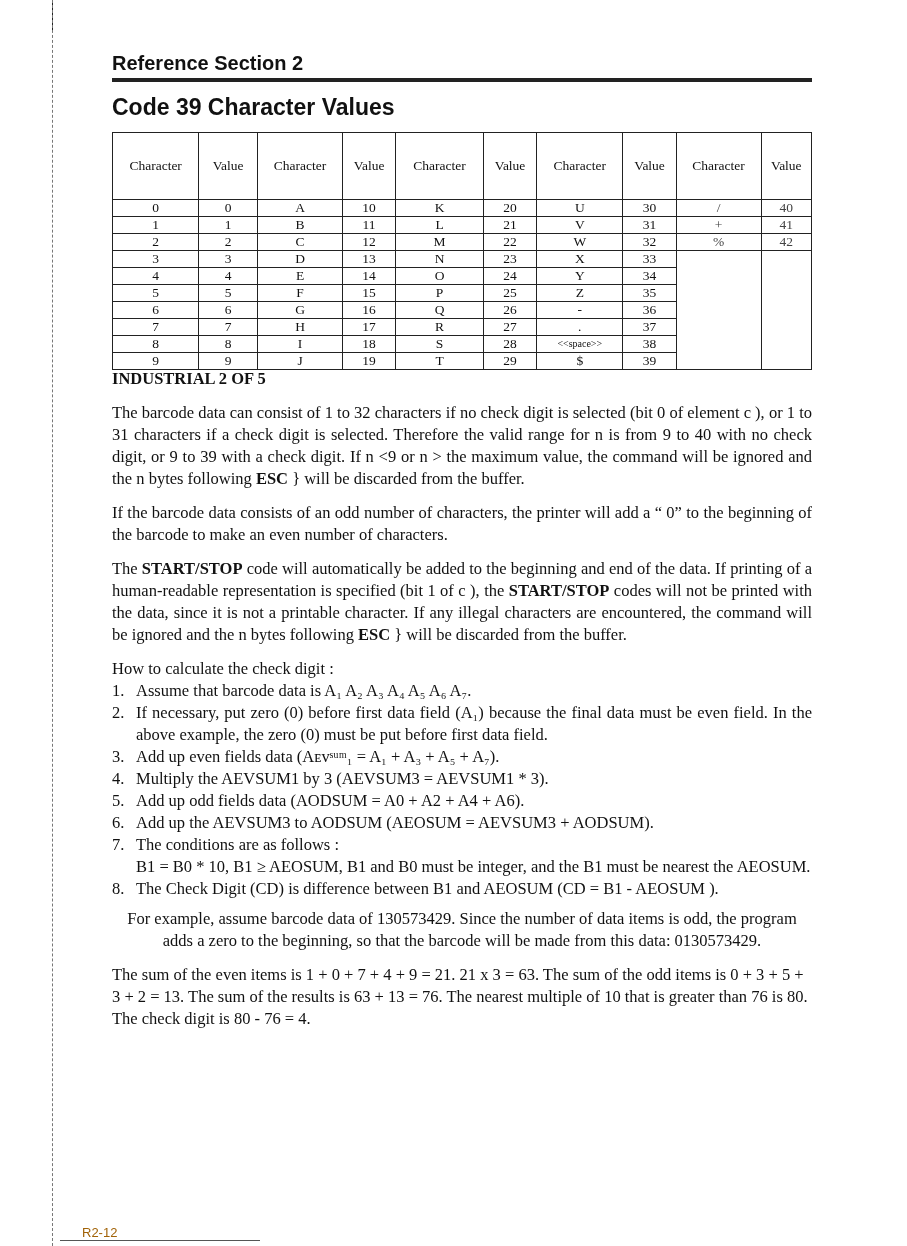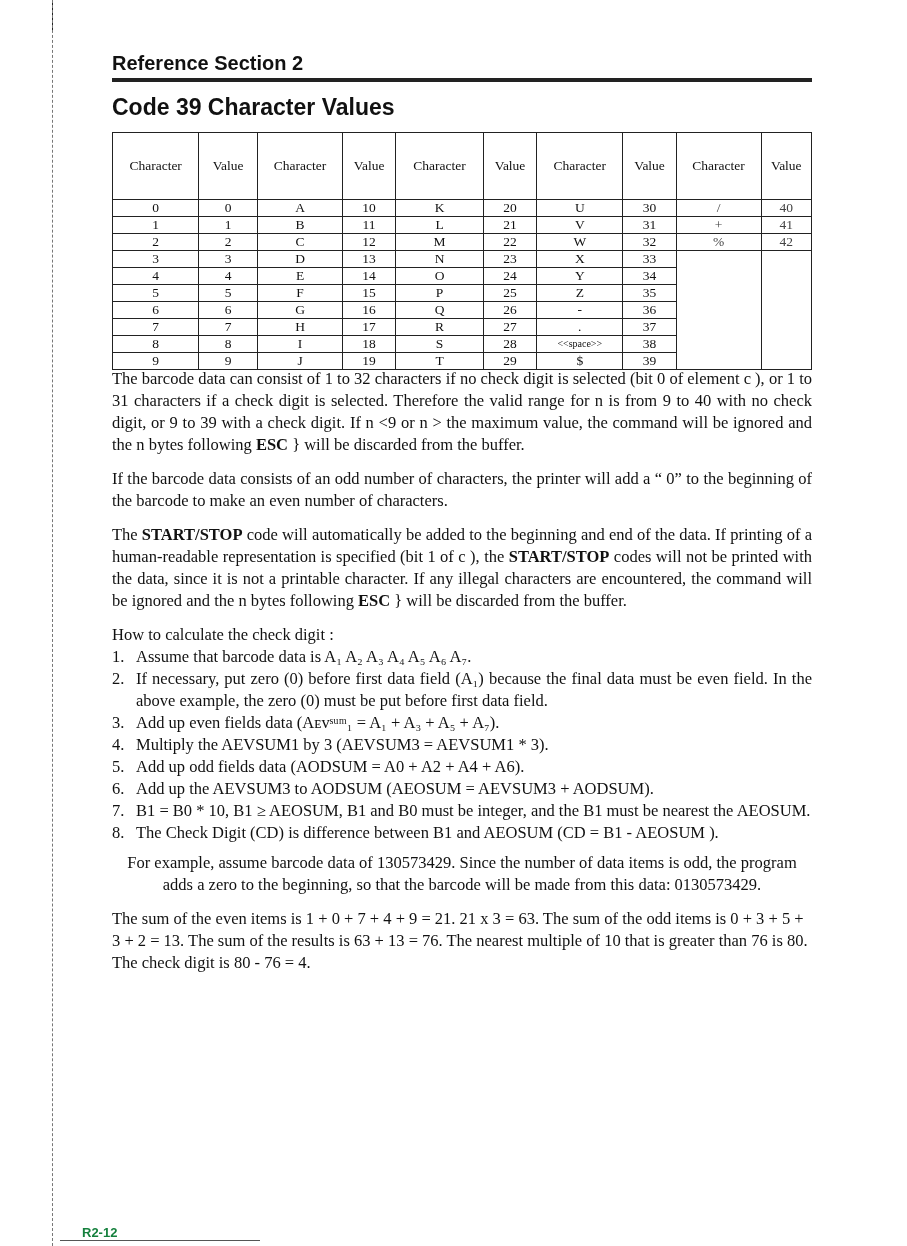--- a/index.html
+++ b/index.html
@@ -17,21 +17,21 @@
   table.code39 .c1 { width: 88px; } .c2 { width: 58px; } .c3 { width: 86px; } .c4 { width: 50px; }
   table.code39 .c5 { width: 90px; } .c6 { width: 50px; } .c7 { width: 88px; } .c8 { width: 50px; }
   table.code39 .c9 { width: 86px; } .c10 { width: 46px; }
   table.code39 td.gray { color: #444; }
   .body-text { position: absolute; left: 0; top: 318px; width: 700px; font-family: "Liberation Serif", serif; font-size: 16.5px; line-height: 22px; text-align: justify; }
   .body-text p { margin: 0 0 12px 0; }
   .h-ind { font-weight: bold; margin: 0; }
   .steps { margin: 0; padding: 0; list-style: none; }
   .steps li { position: relative; padding-left: 24px; margin: 0; }
   .steps li .num { position: absolute; left: 0; top: 0; }
-  .footer { position: absolute; left: 82px; top: 1225px; font-family: "Liberation Sans", sans-serif; font-size: 13px; color: #15803d; font-weight: bold; }
+  .footer { position: absolute; left: 82px; top: 1225px; font-family: "Liberation Sans", sans-serif; font-size: 13px; color: #a16207; }
   .foot-line { position: absolute; left: 60px; top: 1240px; width: 200px; height: 1px; border-top: 1px solid #555; }
 </style>
 </head>
 <body>
 
 <div class="margin-line-top"></div>
 <div class="margin-line"></div>
 
 <div class="page">
   <h1 class="section-title">Reference Section 2</h1>
@@ -171,20 +171,21 @@
           <td>29</td>
           <td>$</td>
           <td>39</td>
           <td class="gray empty" style="border-left: 1px solid rgb(34, 34, 34); border-bottom: 1px solid rgb(34, 34, 34);"></td>
           <td class="gray empty" style="border-left: none; border-bottom: 1px solid rgb(34, 34, 34);"></td>
         </tr>
       </tbody>
   </table>
 
   <div class="body-text">
+    <p class="h-ind">INDUSTRIAL 2 OF 5</p>
     <p><span>The barcode data can consist of 1 to 32 characters if no check digit is selected (bit 0 of element c ), or 1 to 31 characters if a check digit is selected. Therefore the valid range for n is from 9 to 40 with no check digit, or 9 to 39 with a check digit. If n &lt;9 or n &gt; the maximum value, the command will be ignored and the n bytes following </span><b>ESC</b><span> } will be discarded from the buffer.</span></p>
     <p>If the barcode data consists of an odd number of characters, the printer will add a “  0” to the beginning of the barcode to make an even number of characters.</p>
     <p><span>The </span><b>START/STOP</b><span> code will automatically be added to the beginning and end of the data. If printing of a human-readable representation is specified (bit 1 of c ), the </span><b>START/STOP</b><span> codes will not be printed with the data, since it is not a printable character. If any illegal characters are encountered, the command will be ignored and the n bytes following </span><b>ESC</b><span> } will be discarded from the buffer.</span></p>
     <div style="margin-bottom:8px">
       <div>How to calculate the check digit :</div>
       <ol class="steps" id="steps-list">
           <li>
             <span class="num">1.</span>
             <div>Assume that barcode data is A₁ A₂ A₃ A₄ A₅ A₆ A₇.</div>
           </li>
@@ -203,20 +204,21 @@
           <li>
             <span class="num">5.</span>
             <div>Add up odd fields data (AODSUM = A0 + A2 + A4 + A6).</div>
           </li>
           <li>
             <span class="num">6.</span>
             <div>Add up the AEVSUM3 to AODSUM (AEOSUM = AEVSUM3 + AODSUM).</div>
           </li>
           <li>
             <span class="num">7.</span>
+            <div>The conditions are as follows :</div>
             <div>B1 = B0 * 10,  B1 ≥ AEOSUM,  B1 and B0 must be integer, and the B1 must be nearest the AEOSUM.</div>
           </li>
           <li>
             <span class="num">8.</span>
             <div>The Check Digit (CD) is difference between B1 and AEOSUM (CD = B1 - AEOSUM ).</div>
           </li>
         </ol>
     </div>
     <p style="text-align:center">For example, assume barcode data of 130573429. Since the number of data items is odd, the program adds a zero to the beginning, so that the barcode will be made from this data: 0130573429.</p>
     <p style="text-align:left">The sum of the even items is 1 + 0 + 7 + 4 + 9 = 21. 21 x 3 = 63. The sum of the odd items is 0 + 3 + 5 + 3 + 2 = 13. The sum of the results is 63 + 13 = 76. The nearest multiple of 10 that is greater than 76 is 80. The check digit is 80 - 76 = 4.</p>

